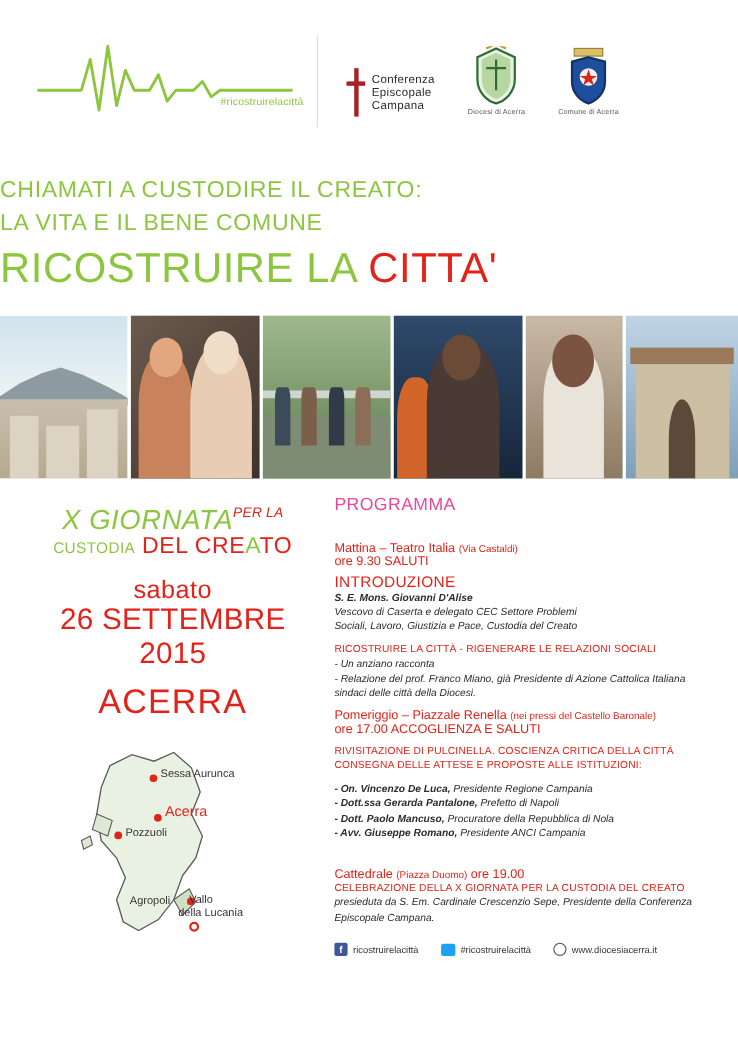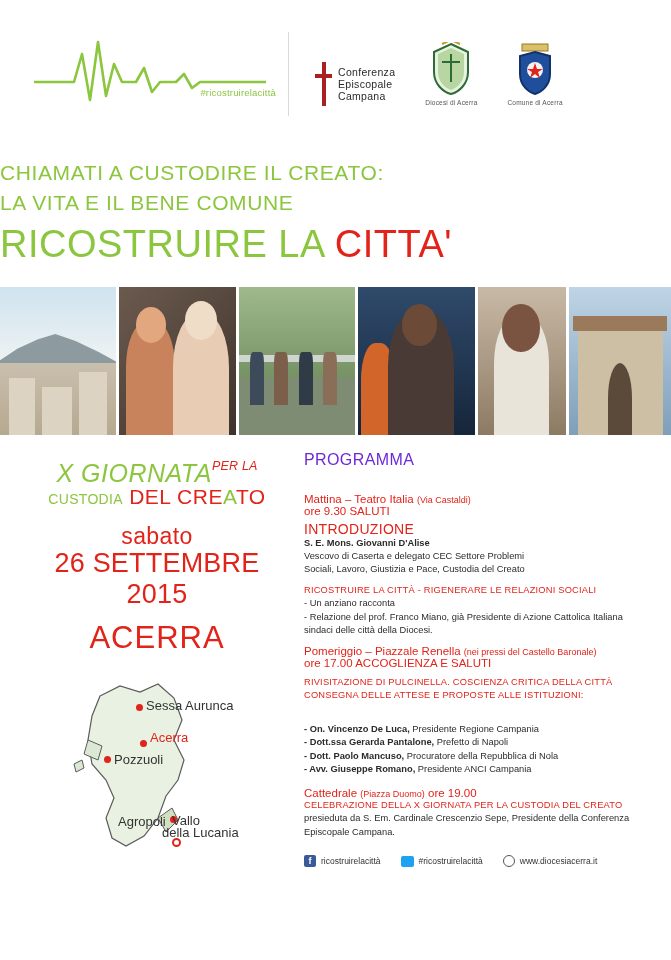--- a/index.html
+++ b/index.html
@@ -116,32 +116,32 @@
 
   .sabato { margin-top: 14px; text-align:center; color:#e2231a; }
   .sabato .d1 { font-size: 23px; letter-spacing:.4px; }
   .sabato .d2 { font-size: 27px; letter-spacing:.2px; margin-top:-2px;}
   .acerra { text-align:center; font-size: 31px; color:#e2231a; margin-top: 10px; letter-spacing: 1px;}
   .venues { text-align:center; color:#e2231a; font-size: 17px; line-height: 1.35; margin-top: 4px;}
 
   
   .map { position: relative; height: 200px; margin-top: 12px; }
   .map svg { position:absolute; left: 40px; top: 0; }
-  .map .lbl { position:absolute; font-size: 13px; color:#333; }
+  .map .lbl { position:absolute; font-size: 10px; color:#333; }
   .map .lbl.big { font-size: 13px; color:#e2231a; }
   .dot { position:absolute; width:7px; height:7px; border-radius:50%; background:#e2231a;}
   .dot.ring { width:9px;height:9px;background:transparent;border:2px solid #e2231a;}
 
   
-  .prog-title { color:#6d28d9; font-size: 16px; letter-spacing:.4px; margin-bottom: 24px;}
+  .prog-title { color:#ec4899; font-size: 16px; letter-spacing:.4px; margin-bottom: 24px;}
   .seg-head { color:#e2231a; font-size: 11.5px; margin-top: 2px; }
   .seg-head .sub { color:#e2231a; font-size: 9px; }
   .seg-sub { color:#e2231a; font-size: 11.5px; }
   .small-head { color:#e2231a; font-size: 14px; letter-spacing:.3px; margin-top: 4px;}
-  .p-line { font-size: 9.3px; color:#2b2b2b; line-height: 1.45; }
+  .p-line { font-size: 9.3px; color:#2b2b2b; line-height: 1.45; font-style: italic; }
   .p-line.b { font-weight: bold; }
   .p-line .bold { font-weight: bold; }
   .blk { margin-top: 7px; }
   .redline { color:#e2231a; font-size: 9.3px; line-height:1.45;}
   .redline.caps { letter-spacing:.2px; }
 
   
   .social { display:flex; align-items:center; gap: 20px; margin-top: 16px; font-size: 8.5px; color:#333;}
   .social .chip { display:flex; align-items:center; gap:5px;}
   .fb { width:12px;height:12px;background:#3b5998;border-radius:2px;color:#fff;font-size:9px;text-align:center;line-height:12px;font-weight:bold;}
@@ -328,40 +328,40 @@
           <span class="sub">(nei pressi del Castello Baronale)</span>
         </div>
         <div class="seg-sub">ore 17.00 ACCOGLIENZA E SALUTI</div>
       </div>
 
       <div class="blk">
         <div class="redline caps">RIVISITAZIONE DI PULCINELLA. COSCIENZA CRITICA DELLA CITTÀ</div>
         <div class="redline caps">CONSEGNA DELLE ATTESE E PROPOSTE ALLE ISTITUZIONI:</div>
       </div>
 
-      <div style="margin-top:20px;">
+      <div style="margin-top:8px;">
         <div class="p-line">
           <span class="bold">- On. Vincenzo De Luca,</span>
           <span>Presidente Regione Campania</span>
         </div>
         <div class="p-line">
           <span class="bold">- Dott.ssa Gerarda Pantalone,</span>
           <span>Prefetto di Napoli</span>
         </div>
         <div class="p-line">
           <span class="bold">- Dott. Paolo Mancuso,</span>
           <span>Procuratore della Repubblica di Nola</span>
         </div>
         <div class="p-line">
           <span class="bold">- Avv. Giuseppe Romano,</span>
           <span>Presidente ANCI Campania</span>
         </div>
       </div>
 
-      <div class="blk" style="margin-top:10px;">
+      <div class="blk" style="margin-top:24px;">
         <div class="seg-head">
           <span>Cattedrale</span>
           <span class="sub">(Piazza Duomo)</span>
           <span>ore 19.00</span>
         </div>
         <div class="redline caps">CELEBRAZIONE DELLA X GIORNATA PER LA CUSTODIA DEL CREATO</div>
         <div class="p-line">presieduta da S. Em. Cardinale Crescenzio Sepe, Presidente della Conferenza</div>
         <div class="p-line">Episcopale Campana.</div>
       </div>
 

